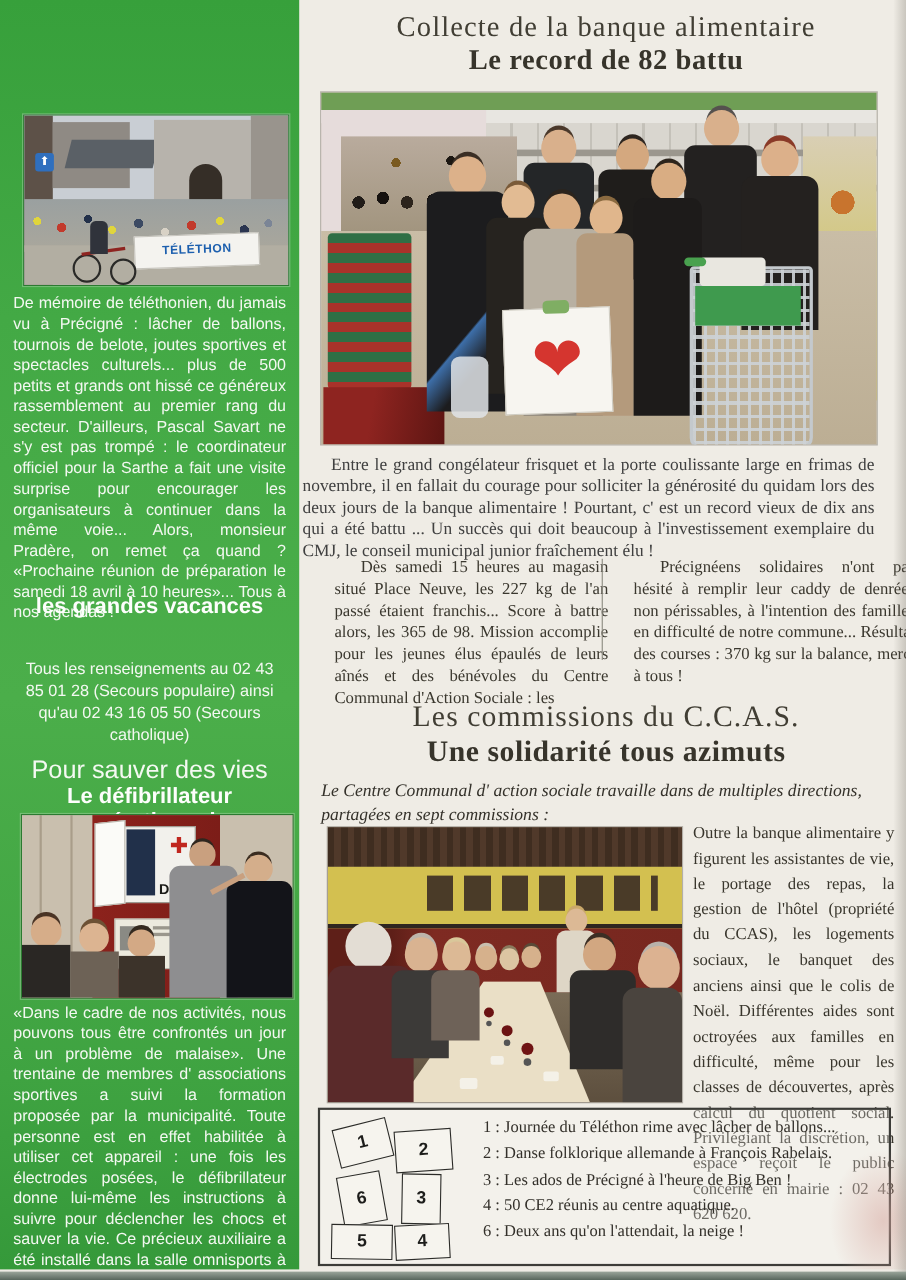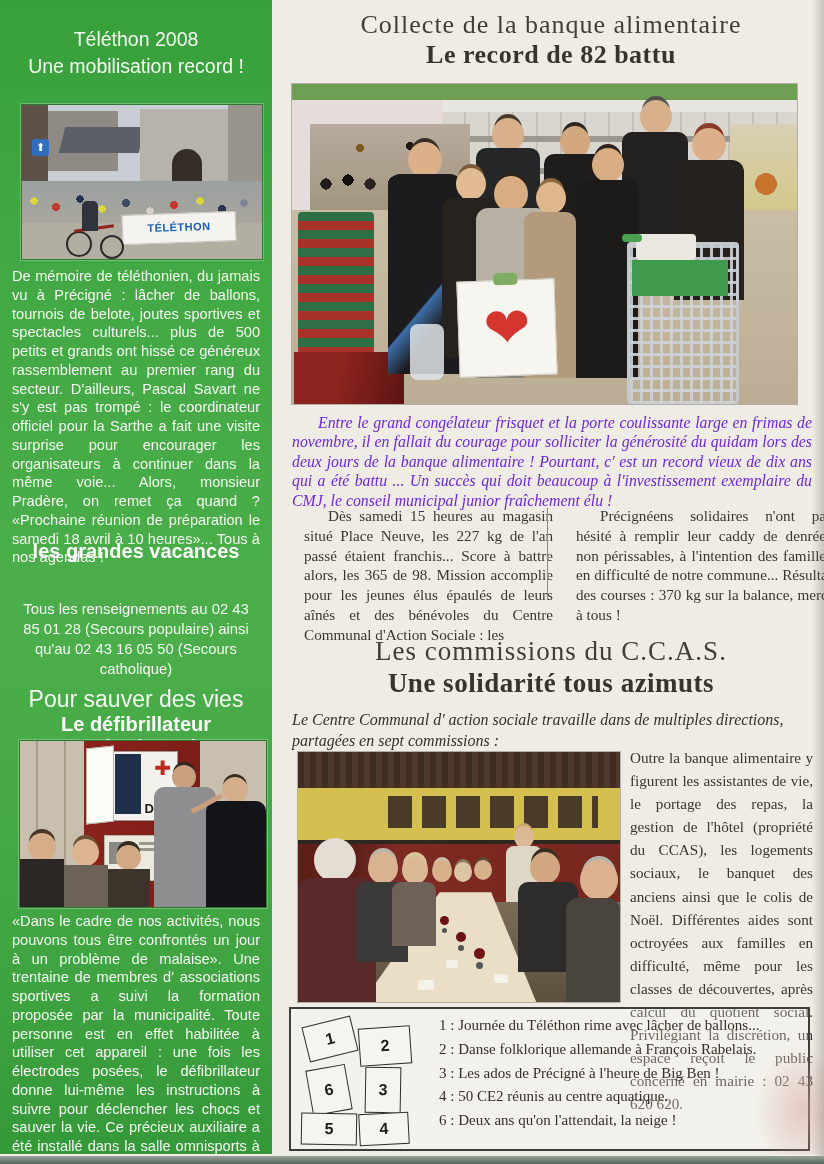--- a/index.html
+++ b/index.html
@@ -25,23 +25,23 @@
     font-size:14.6px;line-height:1.285;color:#f3f8f1;}
   .sb-center{text-align:center;}
   .sb-photo{position:absolute;overflow:hidden;border:1px solid #2c7a31;
     box-shadow:0 0 0 1px rgba(255,255,255,.25);}
   .m-h1{position:absolute;left:292px;width:518px;text-align:center;
     font-family:"Liberation Serif",serif;font-weight:normal;font-size:26px;
     letter-spacing:1px;color:#413e34;}
   .m-h2{position:absolute;left:292px;width:518px;text-align:center;
     font-family:"Liberation Serif",serif;font-weight:bold;font-size:26px;
     letter-spacing:.5px;color:#37342b;}
-  .m-caption{position:absolute;left:292px;width:520px;text-align:justify;
-    font-family:"Liberation Serif",serif;font-style:italic;font-size:15.8px;
-    line-height:1.23;color:#6d28d9;text-indent:26px;}
+  .m-caption{position:absolute;left:275px;width:520px;text-align:justify;
+    font-family:"Liberation Serif",serif;font-size:15.8px;
+    line-height:1.23;color:#404040;text-indent:26px;}
   .m-col{position:absolute;top:506px;text-align:justify;
     font-family:"Liberation Serif",serif;font-size:15.2px;line-height:1.3;color:#3a372e;}
   .m-col p{margin:0;text-indent:24px;}
   .col-divider{position:absolute;left:547px;top:508px;width:1px;height:92px;background:#8b897f;}
   .ccas-body{position:absolute;left:630px;top:746px;width:183px;text-align:justify;
     font-family:"Liberation Serif",serif;font-size:15.2px;line-height:1.52;color:#39362d;}
   .ccas-intro{position:absolute;left:292px;top:710px;width:520px;
     font-family:"Liberation Serif",serif;font-style:italic;font-size:16px;
     line-height:1.3;color:#34312a;}
   
@@ -56,24 +56,20 @@
     font-family:"Liberation Sans",sans-serif;font-weight:bold;font-size:16px;color:#1d1d1b;}
   .key-list{position:absolute;left:148px;top:8px;list-style:none;margin:0;padding:0;
     font-family:"Liberation Serif",serif;font-size:15px;color:#33302a;}
   .key-list li{margin:0 0 6.5px 0;line-height:1.15;}
 </style>
 </head>
 <body>
 
 <div class="sidebar">
 
-  <div class="sb-title">
-    <span>Téléthon 2008</span><br>
-    <span>Une mobilisation record !</span>
-  </div>
 
   <div class="sb-photo" style="left:21px;top:104px;width:240px;height:154px;background:#c9ced4;">
     <div class="abs" style="left:0;top:0;width:26px;height:100%;background:#5d5148;"></div>
     <div class="abs" style="left:26px;top:6px;width:70px;height:60px;background:#8f8a84;"></div>
     <div class="abs" style="left:40px;top:22px;width:80px;height:26px;background:#5a6066;transform:skewX(-14deg);"></div>
     <div class="abs" style="left:118px;top:4px;width:88px;height:92px;background:#b7b3ac;"></div>
     <div class="abs" style="left:150px;top:44px;width:30px;height:48px;background:#352e27;border-radius:15px 15px 0 0;"></div>
     <div class="abs" style="left:206px;top:0;width:34px;height:96px;background:#99948d;"></div>
     <div class="abs" style="left:10px;top:34px;width:17px;height:17px;background:#2f6fbe;border-radius:3px;color:#fff;font-size:11px;line-height:17px;text-align:center;">⬆</div>
     <div class="abs" style="left:0;top:76px;width:100%;height:48px;background:

